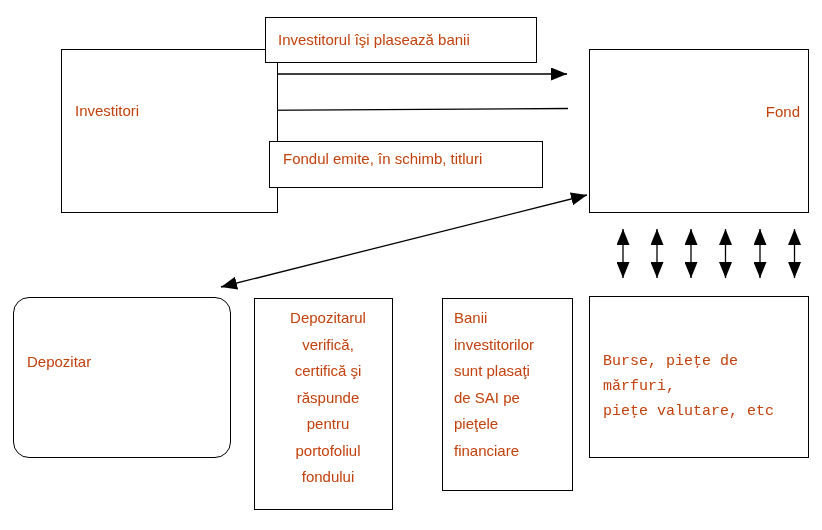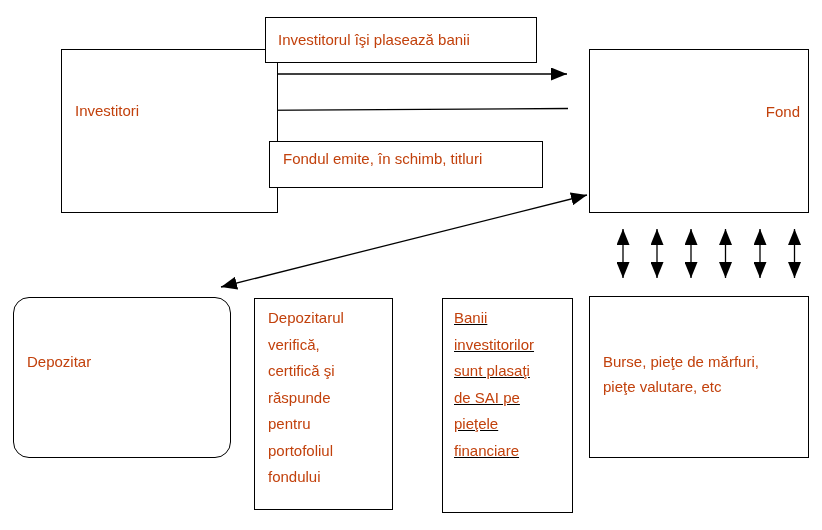--- a/index.html
+++ b/index.html
@@ -27,25 +27,25 @@
   .box-label {
     white-space: pre-line;
     font-size: 15px;
     line-height: 27px;
     color: #c2410c;
   }
   
   .b-investitori { left: 13px;  top: 49px;  width: 217px; height: 164px; padding: 47px 8px 0 13px; margin-left: 48px; }
   .b-fond        { left: 589px; top: 49px;  width: 220px; height: 164px; padding: 48px 8px 0 13px; text-align: right; }
   .b-depozitar   { left: 13px;  top: 297px; width: 218px; height: 161px; padding: 50px 8px 0 13px; border-radius: 16px; }
-  .b-burse       { left: 589px; top: 296px; width: 220px; height: 162px; padding: 52px 4px 0 13px; }
+  .b-burse       { left: 589px; top: 296px; width: 220px; height: 162px; padding: 52px 4px 0 13px; font-family: Liberation Mono, monospace; }
   .b-burse .box-label { line-height: 25px; }
   
-  .b-role  { left: 254px; top: 298px; width: 139px; height: 212px; padding: 6px 4px 0 13px; }
-  .b-banii { left: 442px; top: 298px; width: 131px; height: 215px; padding: 6px 2px 0 11px; text-decoration: underline; }
+  .b-role  { left: 254px; top: 298px; width: 139px; height: 212px; padding: 6px 4px 0 13px; text-align: center; }
+  .b-banii { left: 442px; top: 298px; width: 131px; height: 193px; padding: 6px 2px 0 11px; }
   .b-role .box-label, .b-banii .box-label { line-height: 26.5px; }
   
   .b-msg-invest { left: 265px; top: 17px;  width: 272px; height: 46px; padding: 8px 6px 0 12px; }
   .b-msg-emit   { left: 269px; top: 121px; width: 274px; height: 47px; padding: 3px 6px 0 13px; margin-top: 20px; }
 </style>
 </head>
 <body>
 
 <div class="canvas">
 

